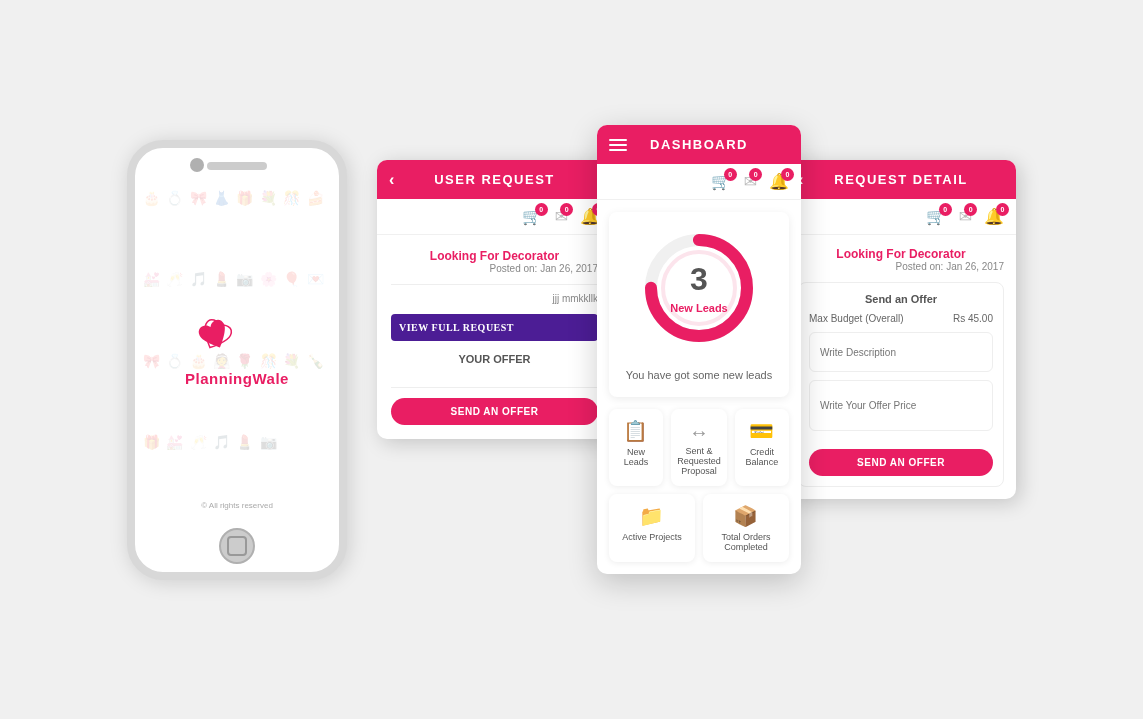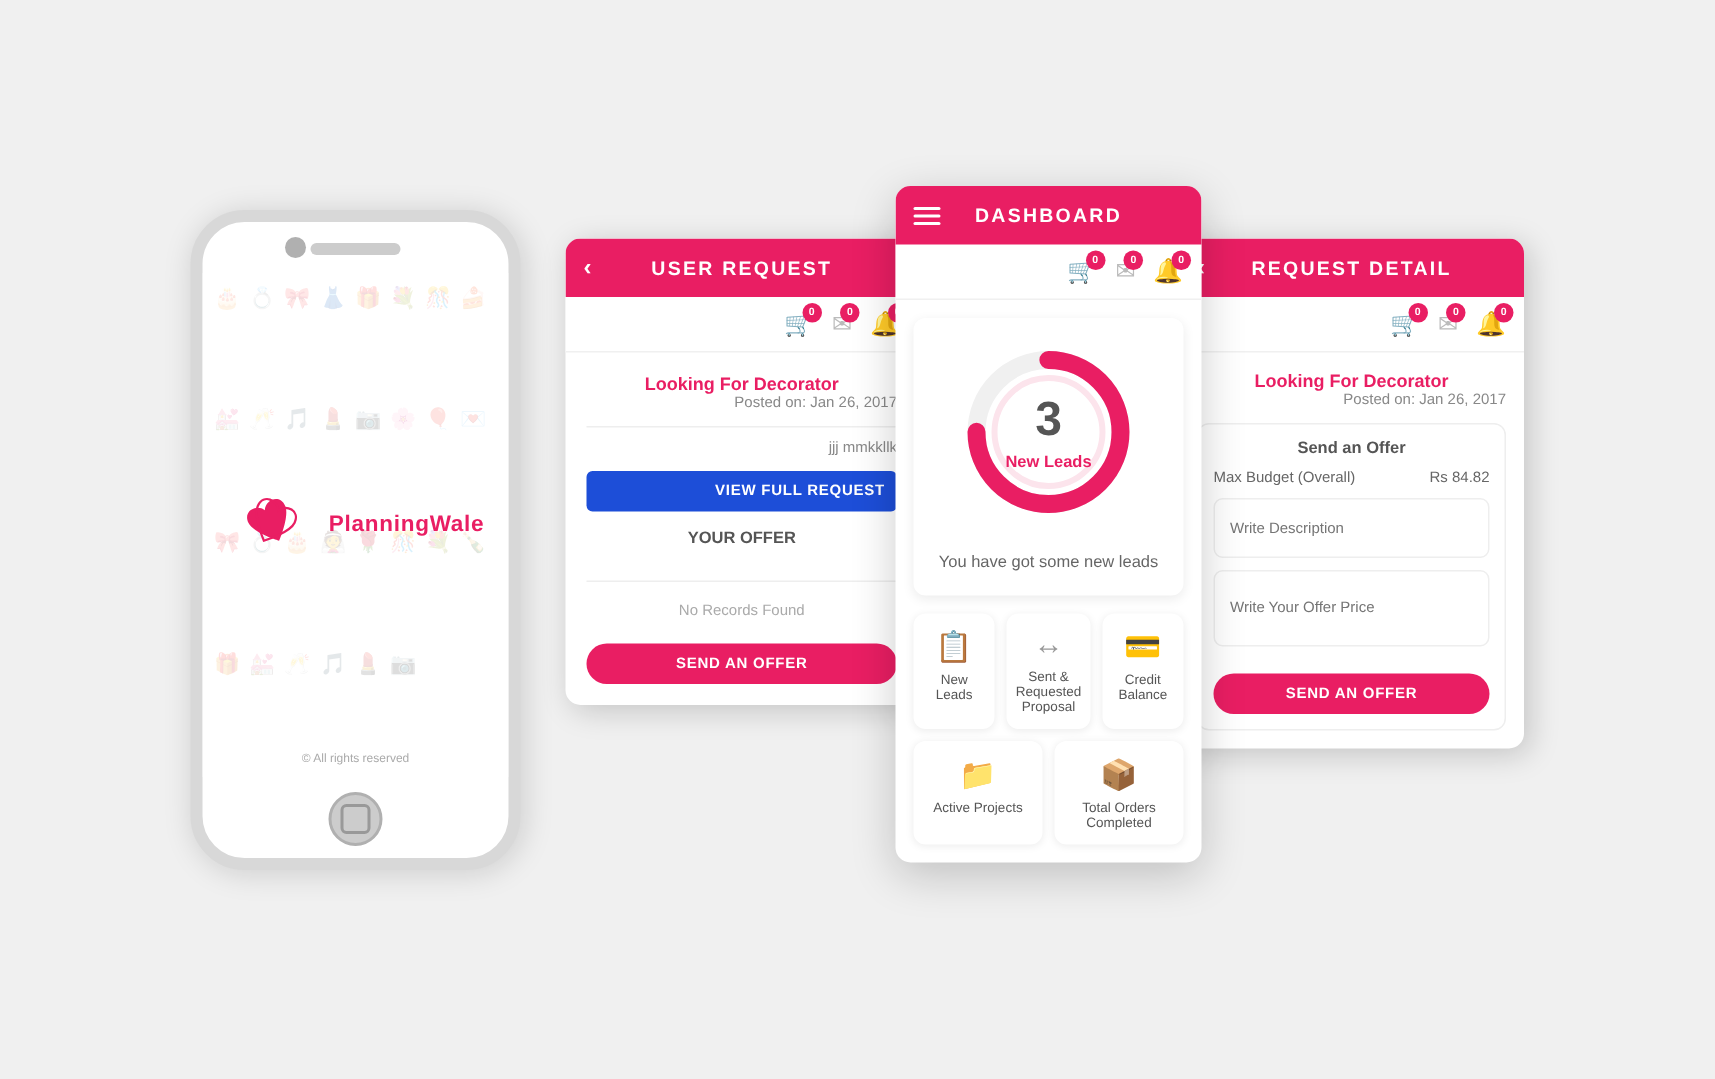--- a/index.html
+++ b/index.html
@@ -100,22 +100,22 @@
       opacity: 0.15;
     }
     .phone-icon-grid span {
       font-size: 14px;
       color: #e91e63;
     }
     .phone-logo-area {
       position: relative;
       z-index: 2;
       display: flex;
-      flex-direction: row;
-      align-items: center;
+      flex-direction: column;
+      align-items: flex-start;
       gap: 8px;
     }
     .phone-logo-svg {
       width: 60px;
       height: 50px;
     }
     .phone-logo-text {
       font-size: 15px;
       color: #333;
       letter-spacing: 0.5px;
@@ -356,31 +356,32 @@
     }
     .user-tags {
       font-size: 10px;
       color: #888;
       text-align: right;
       margin-bottom: 10px;
     }
     .btn-view-full {
       display: block;
       width: 100%;
-      background: #1d4ed8;
+      background: #4c1d95;
       color: white;
-      text-align: right;
+      text-align: left;
       padding: 8px;
       border-radius: 4px;
       font-size: 10px;
       font-weight: 600;
       letter-spacing: 0.5px;
       cursor: pointer;
       border: none;
       margin-bottom: 12px;
+      font-family: Liberation Serif, serif;
     }
     .section-label {
       font-size: 11px;
       font-weight: 600;
       color: #555;
       text-align: center;
       margin-bottom: 22px;
     }
     .no-records {
       font-size: 10px;
@@ -531,21 +532,20 @@
         </div>
       </div>
       <div class="user-request-content">
         <div class="request-title">Looking For Decorator</div>
         <div class="request-date">Posted on:  Jan 26, 2017</div>
         <hr class="divider">
         <div class="user-tags">jjj mmkkllk</div>
         <button class="btn-view-full">VIEW FULL REQUEST</button>
         <div class="section-label">YOUR OFFER</div>
         <hr class="divider">
-        <div class="no-records">No Records Found</div>
         <button class="btn-send-offer">SEND AN OFFER</button>
       </div>
     </div>
 
     <div class="app-screen screen-dashboard">
       <div class="screen-header">
         <div class="menu-icon">
           <span></span>
           <span></span>
           <span></span>
@@ -630,21 +630,21 @@
           <span class="notif-badge">0</span>
         </div>
       </div>
       <div class="request-detail-content">
         <div class="request-title">Looking For Decorator</div>
         <div class="request-date">Posted on:  Jan 26, 2017</div>
         <div class="send-offer-section">
           <div class="send-offer-title">Send an Offer</div>
           <div class="detail-row">
             <span>Max Budget (Overall)</span>
-            <span>Rs 84.82</span>
+            <span>Rs 45.00</span>
           </div>
           <input class="offer-input offer-input-tall" type="text" placeholder="Write Description" style="">
           <input class="offer-input" type="text" placeholder="Write Your Offer Price" style="">
           <button class="btn-send-offer">SEND AN OFFER</button>
         </div>
       </div>
     </div>
 
   </div>
 </div>

